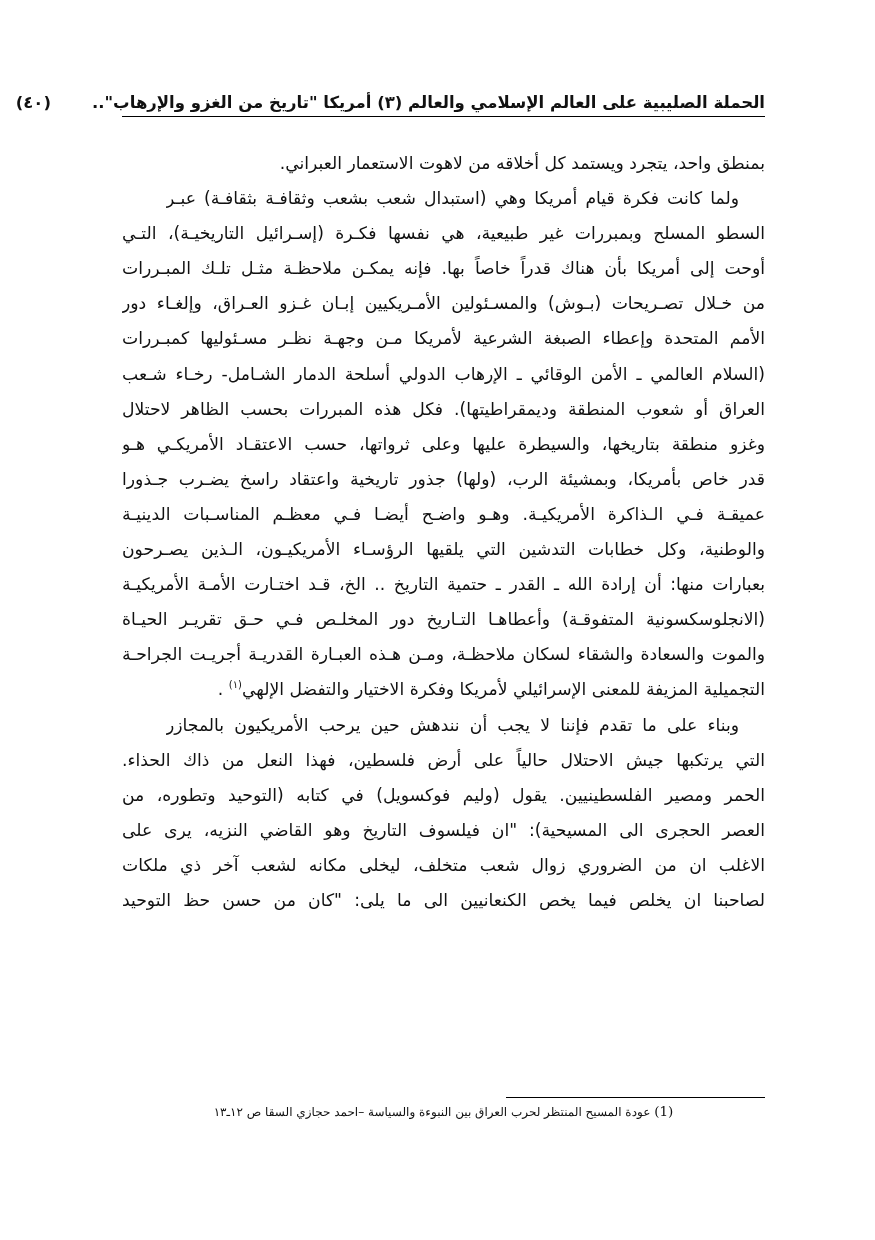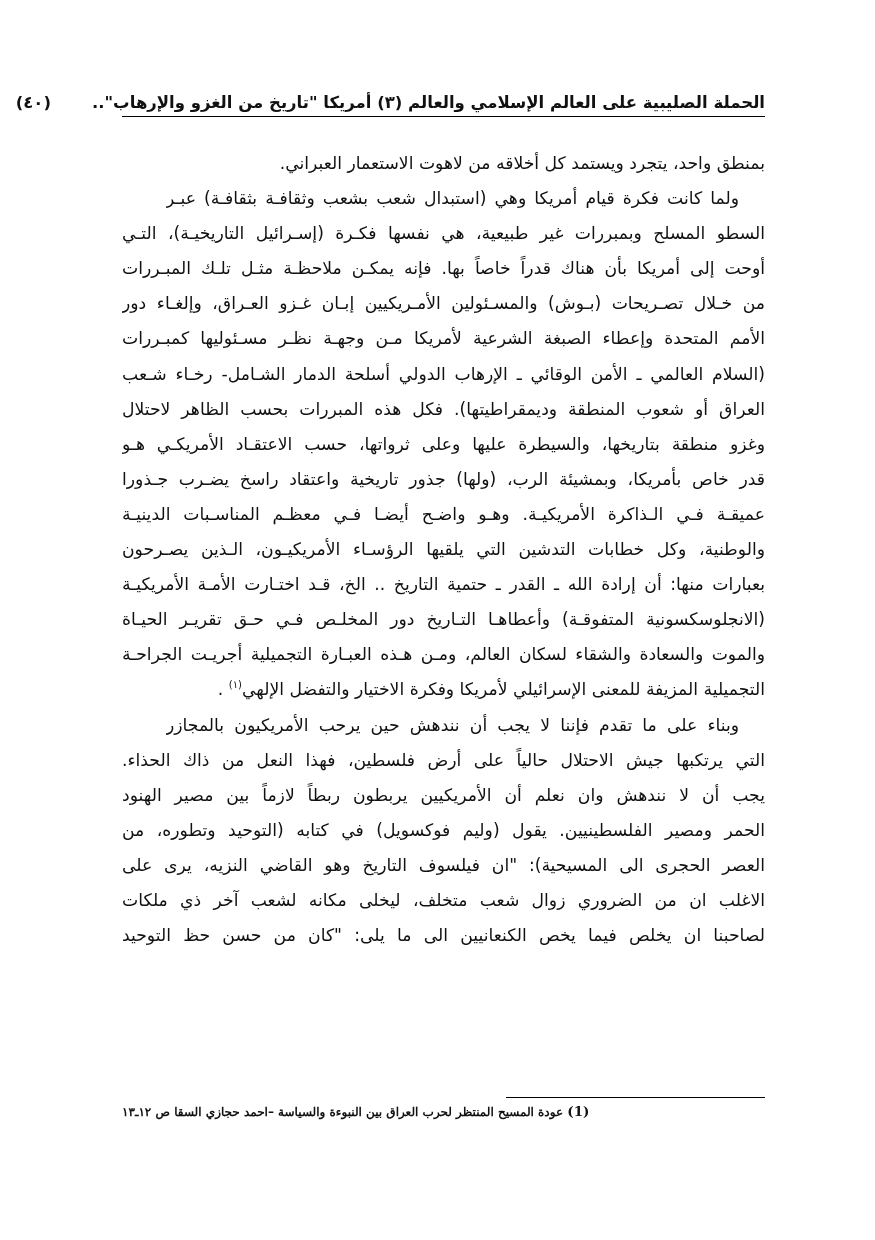--- a/index.html
+++ b/index.html
@@ -27,22 +27,22 @@
     .body-text .line { display: block; height: 35.1px; white-space: nowrap; overflow: hidden; text-align-last: justify; }
     .body-text .line.last { text-align-last: right; }
     .body-text .line.indent { padding-right: 26px; margin-left: 44px; }
     sup.fnref { font-size: 10px; vertical-align: super; line-height: 0; }
     .fn-rule {
       position: absolute; left: 506px; top: 1097px; width: 259px; height: 0;
       border-top: 1.3px solid #000;
     }
     .footnote {
       position: absolute; left: 122px; top: 1103px; width: 643px;
-      direction: rtl; text-align: left; font-family: "DejaVu Serif", serif;
-      font-weight: bold; font-size: 12px; white-space: nowrap;
+      direction: rtl; text-align: center; font-family: "DejaVu Serif", serif;
+      font-weight: normal; font-size: 12px; white-space: nowrap;
     }
     .footnote .fnnum { font-size: 13.5px; }
   </style>
 </head>
 <body>
 
 <div class="page">
 
   <div class="header">
     <span class="title">الحملة الصليبية على العالم الإسلامي والعالم (٣) أمريكا "تاريخ من الغزو والإرهاب"..</span>
@@ -58,25 +58,24 @@
     <span class="line">من خـلال تصـريحات (بـوش) والمسـئولين الأمـريكيين إبـان غـزو العـراق، وإلغـاء دور</span>
     <span class="line">الأمم المتحدة وإعطاء الصبغة الشرعية لأمريكا مـن وجهـة نظـر مسـئوليها كمبـررات</span>
     <span class="line">(السلام العالمي ـ الأمن الوقائي ـ الإرهاب الدولي أسلحة الدمار الشـامل- رخـاء شـعب</span>
     <span class="line">العراق أو شعوب المنطقة وديمقراطيتها). فكل هذه المبررات بحسب الظاهر لاحتلال</span>
     <span class="line">وغزو منطقة بتاريخها، والسيطرة عليها وعلى ثرواتها، حسب الاعتقـاد الأمريكـي هـو</span>
     <span class="line">قدر خاص بأمريكا، وبمشيئة الرب، (ولها) جذور تاريخية واعتقاد راسخ يضـرب جـذورا</span>
     <span class="line">عميقـة فـي الـذاكرة الأمريكيـة. وهـو واضـح أيضـا فـي معظـم المناسـبات الدينيـة</span>
     <span class="line">والوطنية، وكل خطابات التدشين التي يلقيها الرؤسـاء الأمريكيـون، الـذين يصـرحون</span>
     <span class="line">بعبارات منها: أن إرادة الله ـ القدر ـ حتمية التاريخ .. الخ، قـد اختـارت الأمـة الأمريكيـة</span>
     <span class="line">(الانجلوسكسونية المتفوقـة) وأعطاهـا التـاريخ دور المخلـص فـي حـق تقريـر الحيـاة</span>
-    <span class="line">والموت والسعادة والشقاء لسكان العالم، ومـن هـذه العبـارة التجميلية أجريـت الجراحـة</span>
+    <span class="line">والموت والسعادة والشقاء لسكان ملاحظـة، ومـن هـذه العبـارة القدريـة أجريـت الجراحـة</span>
     <span class="line last"><span>التجميلية المزيفة للمعنى الإسرائيلي لأمريكا وفكرة الاختيار والتفضل الإلهي</span><sup class="fnref">(١)</sup> <span>.</span></span>
     <span class="line indent">وبناء على ما تقدم فإننا لا يجب أن نندهش حين يرحب الأمريكيون بالمجازر</span>
     <span class="line">التي يرتكبها جيش الاحتلال حالياً على أرض فلسطين، فهذا النعل من ذاك الحذاء.</span>
-    <span class="line">يجب أن لا نندهش وان نعلم أن الأمريكيين يربطون ربطاً لازماً بين مصير الهنود</span>
     <span class="line">الحمر ومصير الفلسطينيين. يقول (وليم فوكسويل) في كتابه (التوحيد وتطوره، من</span>
     <span class="line">العصر الحجرى الى المسيحية): "ان فيلسوف التاريخ وهو القاضي النزيه، يرى على</span>
     <span class="line">الاغلب ان من الضروري زوال شعب متخلف، ليخلى مكانه لشعب آخر ذي ملكات</span>
     <span class="line">لصاحبنا ان يخلص فيما يخص الكنعانيين الى ما يلى: "كان من حسن حظ التوحيد</span>
   </div>
 
   <div class="fn-rule"></div>
   <div class="footnote">
     <span class="fnnum">(1)</span>
     <span>عودة المسيح المنتظر لحرب العراق بين النبوءة والسياسة –احمد حجازي السقا ص ١٢ـ١٣</span>

